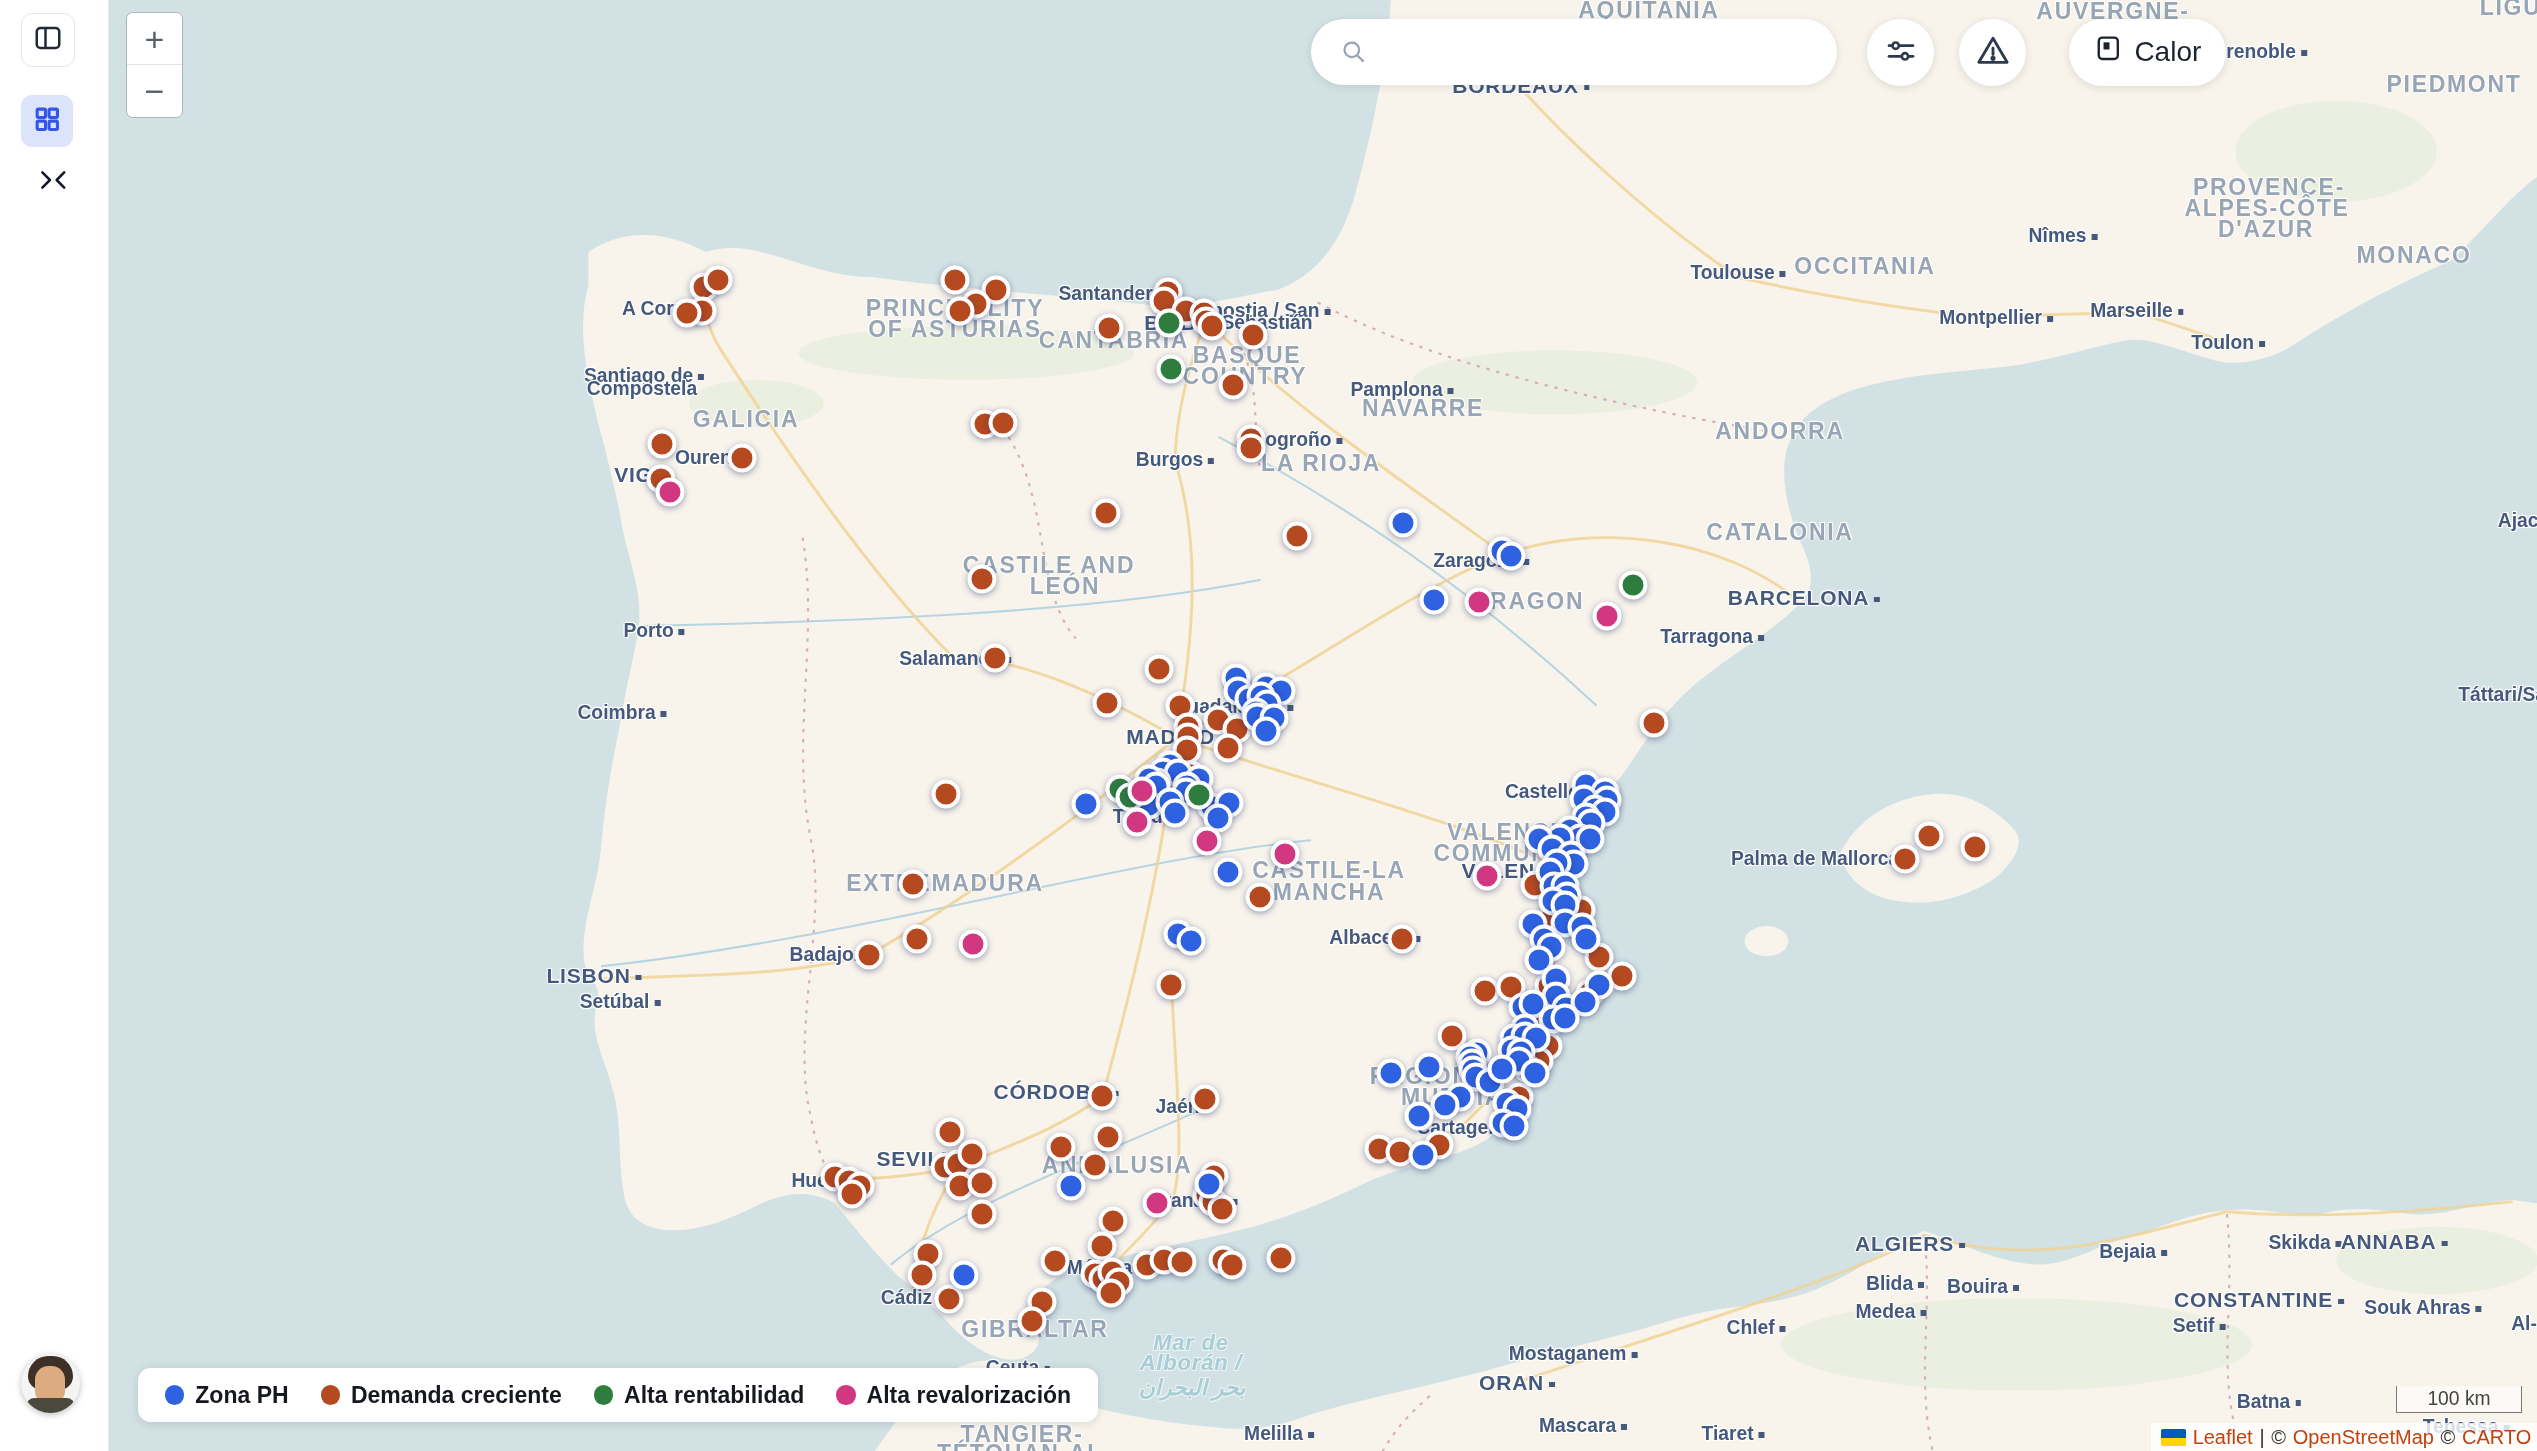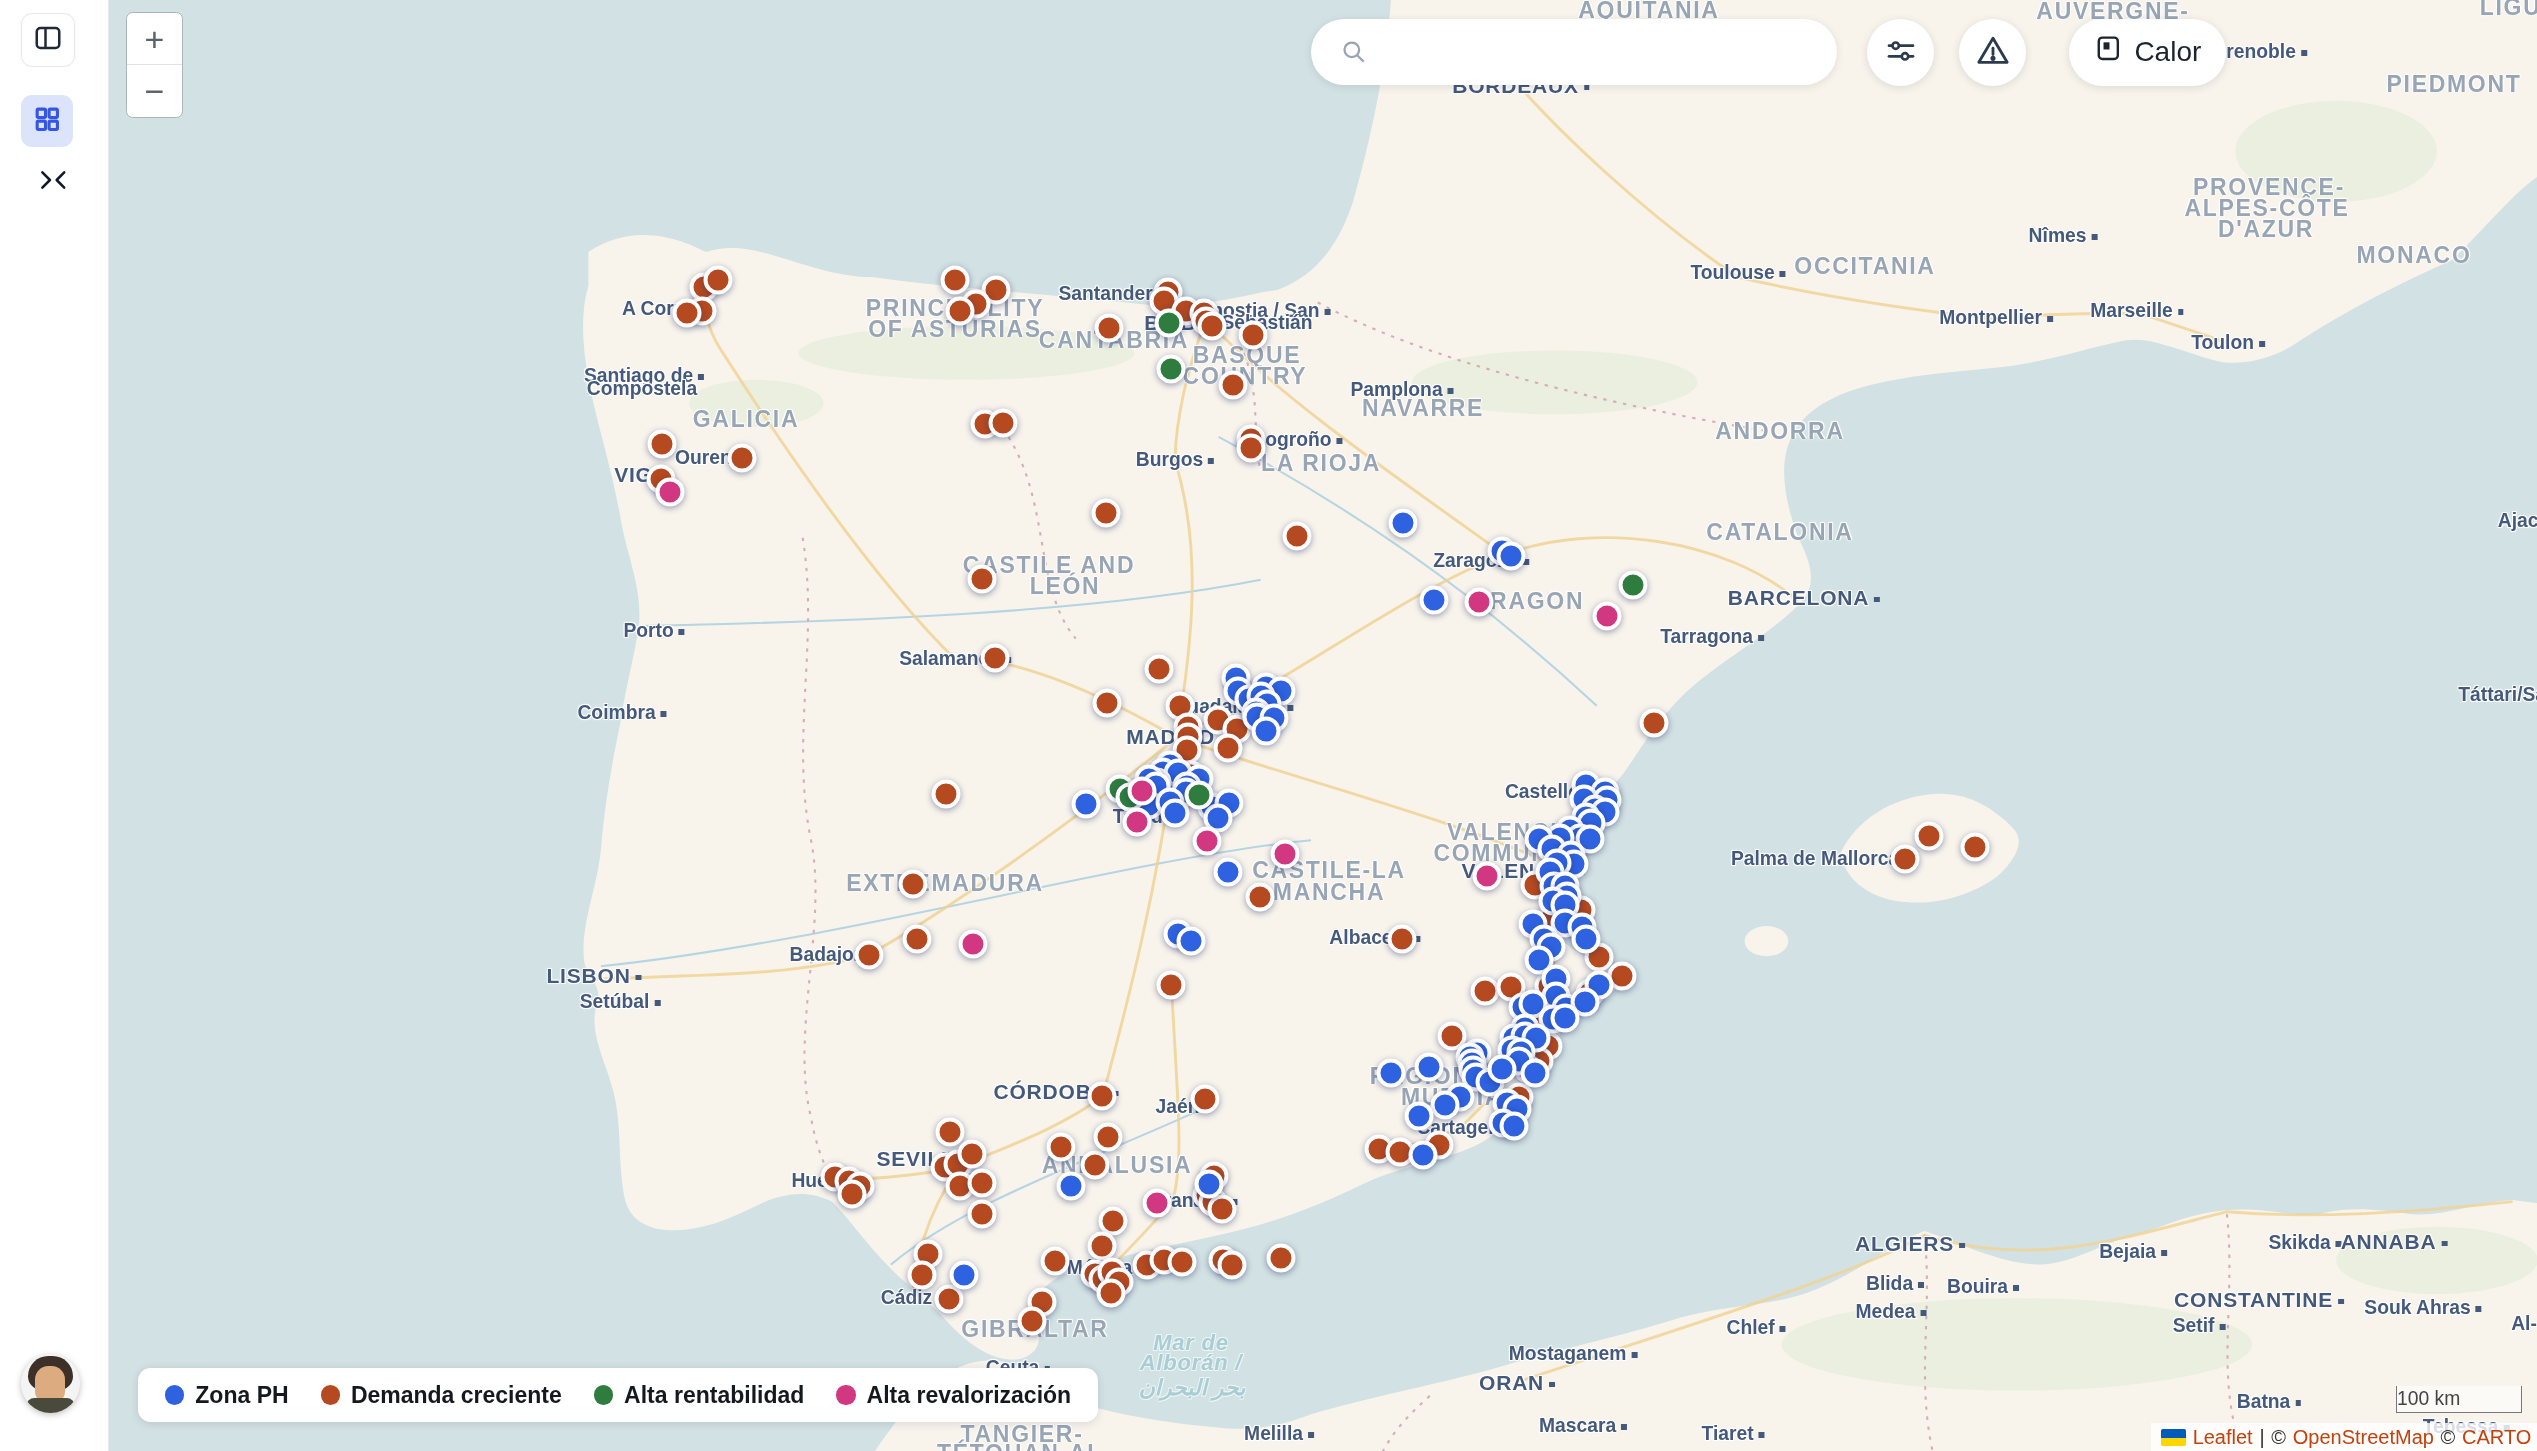--- a/index.html
+++ b/index.html
@@ -48,21 +48,21 @@
   .dl-btn{position:absolute;left:2238px;top:13.4px;height:76px;border-radius:38px;background:rgba(100,115,230,.72);border:none;z-index:10;
           padding:0 34px;font-size:28.6px;font-weight:700;color:#fff;cursor:pointer;font-family:"Liberation Sans",sans-serif;
           box-shadow:0 1.7px 10px rgba(60,70,160,.25);}
 
   
   .legend{position:absolute;left:138px;top:1368px;height:54px;background:#fff;border-radius:12.6px;z-index:10;
           display:flex;align-items:center;gap:32px;padding:0 27px;box-shadow:0 1.7px 8.4px rgba(15,23,42,.12);}
   .legend-item{display:flex;align-items:center;gap:11px;font-size:23px;font-weight:600;color:#15181e;}
   .legend-item .dot{width:19.3px;height:19.3px;border-radius:50%;}
   .scalebar{position:absolute;left:2396px;top:1386px;width:126px;height:27px;background:rgba(255,255,255,.55);
-            border:1.7px solid #777;border-top:none;z-index:10;display:flex;align-items:center;
+            border:1.7px solid #777;border-top:none;z-index:10;display:flex;align-items:center;justify-content:center;
             font-size:19.3px;color:#444;box-sizing:border-box;}
   .attrib{position:absolute;right:0;top:1423px;height:28.6px;background:rgba(255,255,255,.8);z-index:10;
           display:flex;align-items:center;gap:6.7px;padding:0 6.7px 0 10px;font-size:20px;color:#333;}
   .attrib a{text-decoration:none;color:#c2410c;cursor:pointer;}
   .flag{width:25px;height:17.6px;display:inline-block;background:linear-gradient(#005BBB 50%,#FFD500 50%);border-radius:1.7px;}
 </style>
 </head>
 <body>
 
 <div class="stage">

